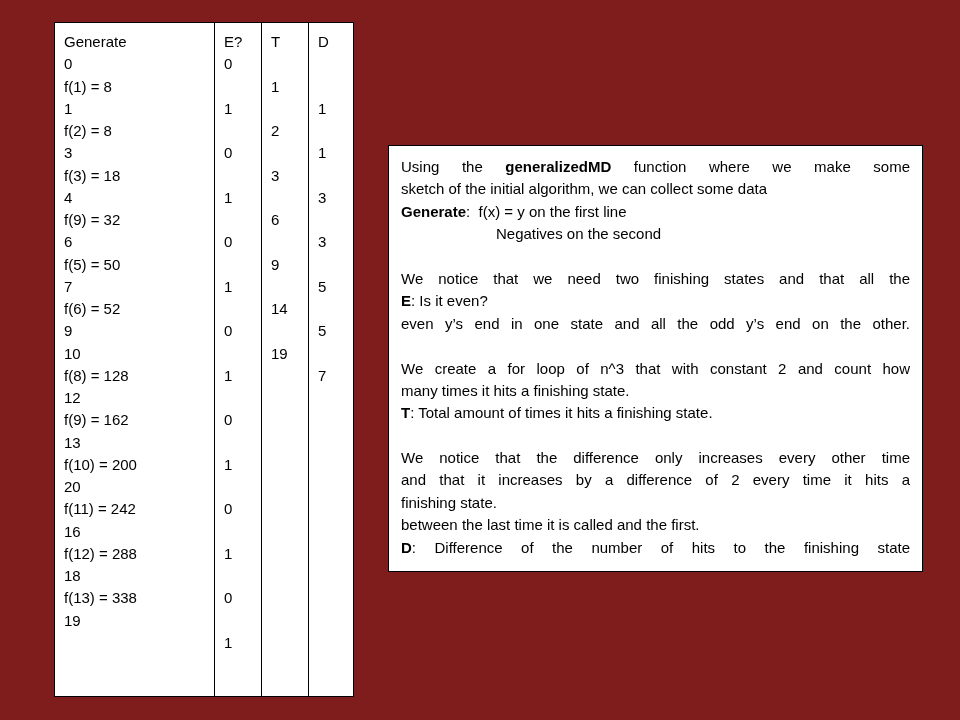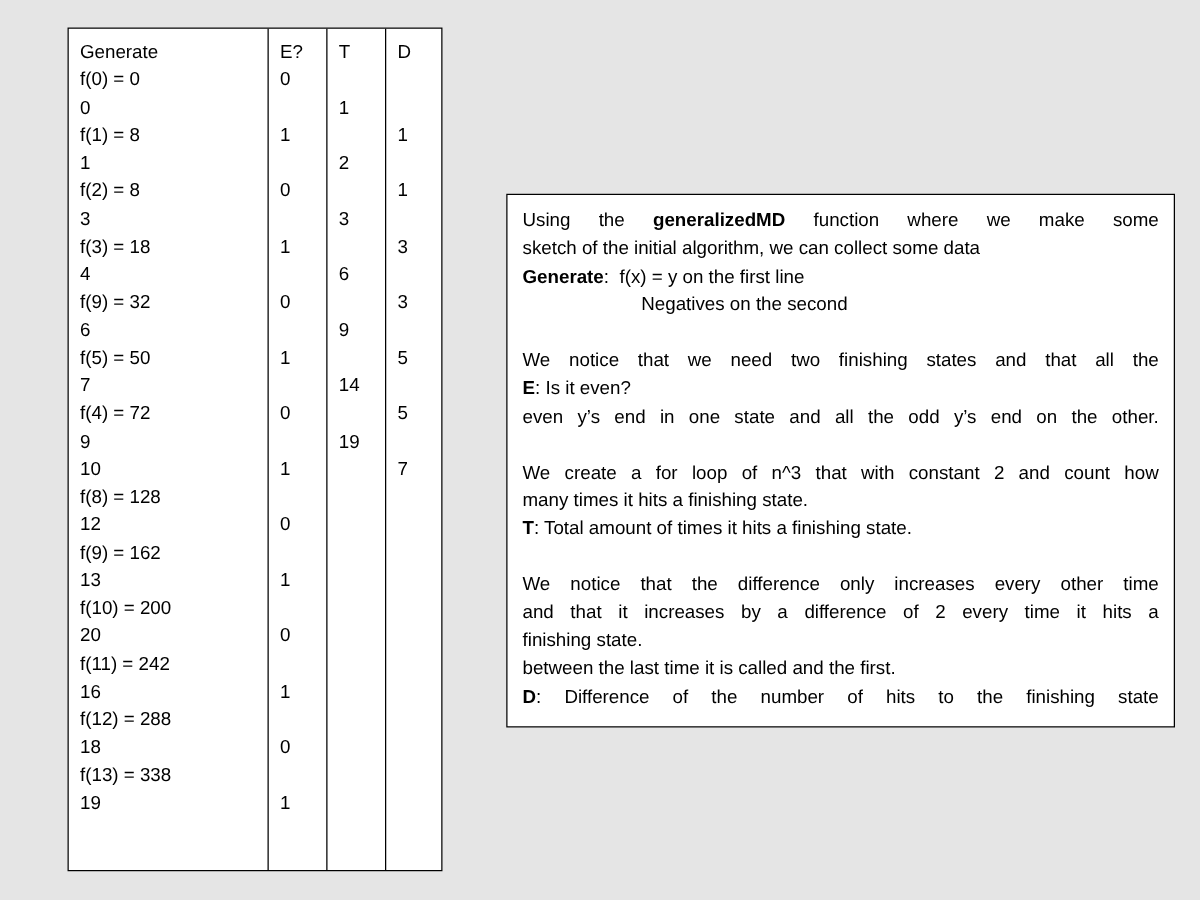--- a/index.html
+++ b/index.html
@@ -6,21 +6,21 @@
     margin: 0;
     padding: 0;
     background: #ffffff;
     font-family: "Liberation Sans", sans-serif;
     color: #000000;
   }
   .slide {
     position: relative;
     width: 960px;
     height: 720px;
-    background: #e5e5e5;
+    background: #7f1d1d;
     overflow: hidden;
   }
   
   .data-table {
     position: absolute;
     left: 54px;
     top: 22px;
     width: 300px;
     height: 675px;
     border: 1px solid #000000;
@@ -41,28 +41,27 @@
   .tline {
     font-size: 15px;
     line-height: 22.25px;
     height: 22.25px;
     white-space: pre;
   }
   
   .note-box {
     position: absolute;
     left: 388px;
-    top: 155px;
+    top: 145px;
     width: 535px;
     height: 427px;
     border: 1px solid #000000;
     box-sizing: border-box;
     padding: 10px 12px 0 12px;
     background: #ffffff;
-    margin-left: 17px;
   }
   .nline {
     font-size: 15px;
     line-height: 22.4px;
     height: 22.4px;
     white-space: pre;
     overflow: visible;
   }
   .nline.justify {
     white-space: normal;
@@ -72,33 +71,32 @@
   .nline b { font-weight: bold; }
 </style>
 </head>
 <body>
 
 <div class="slide">
 
   <div class="data-table">
     <div class="tcol tcol-generate">
         <div class="tline">Generate</div>
-        <div class="tline">f(0) = 0</div>
         <div class="tline">0</div>
         <div class="tline">f(1) = 8</div>
         <div class="tline">1</div>
         <div class="tline">f(2) = 8</div>
         <div class="tline">3</div>
         <div class="tline">f(3) = 18</div>
         <div class="tline">4</div>
         <div class="tline">f(9) = 32</div>
         <div class="tline">6</div>
         <div class="tline">f(5) = 50</div>
         <div class="tline">7</div>
-        <div class="tline">f(4) = 72</div>
+        <div class="tline">f(6) = 52</div>
         <div class="tline">9</div>
         <div class="tline">10</div>
         <div class="tline">f(8) = 128</div>
         <div class="tline">12</div>
         <div class="tline">f(9) = 162</div>
         <div class="tline">13</div>
         <div class="tline">f(10) = 200</div>
         <div class="tline">20</div>
         <div class="tline">f(11) = 242</div>
         <div class="tline">16</div>

